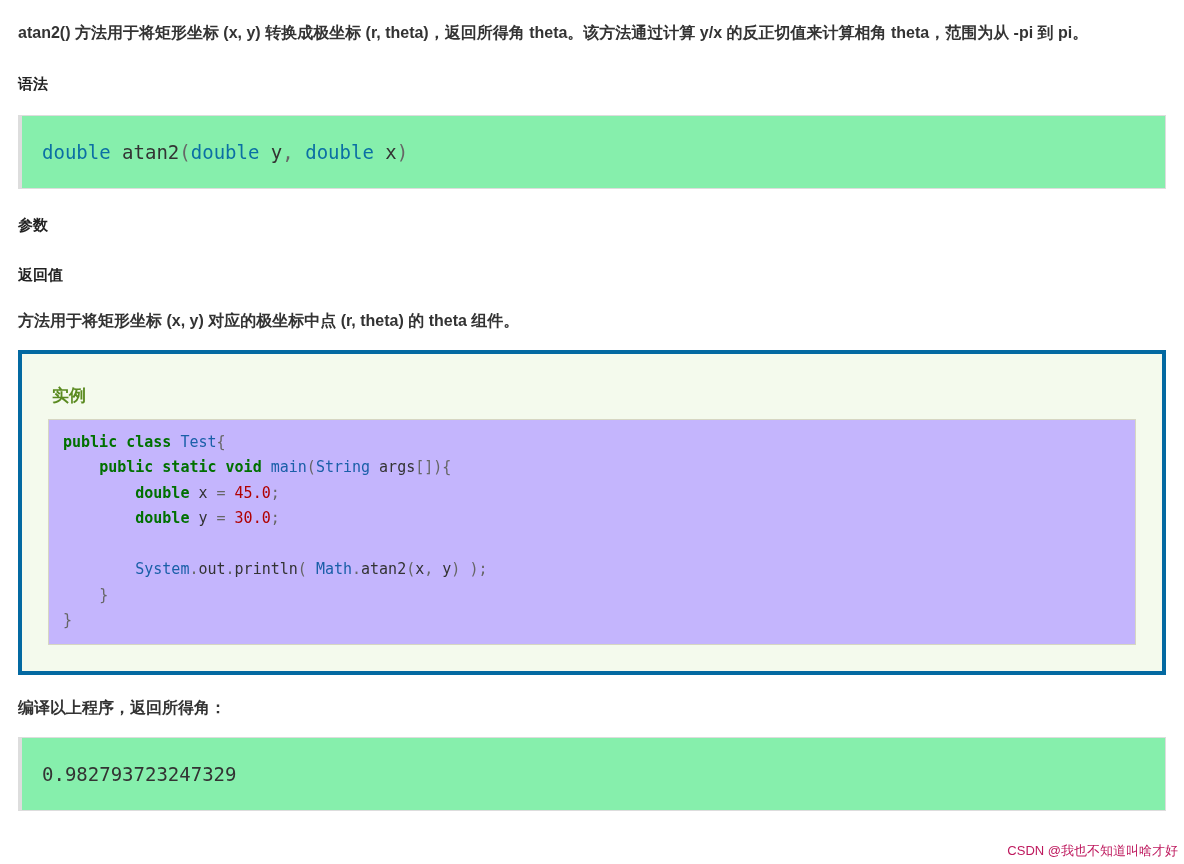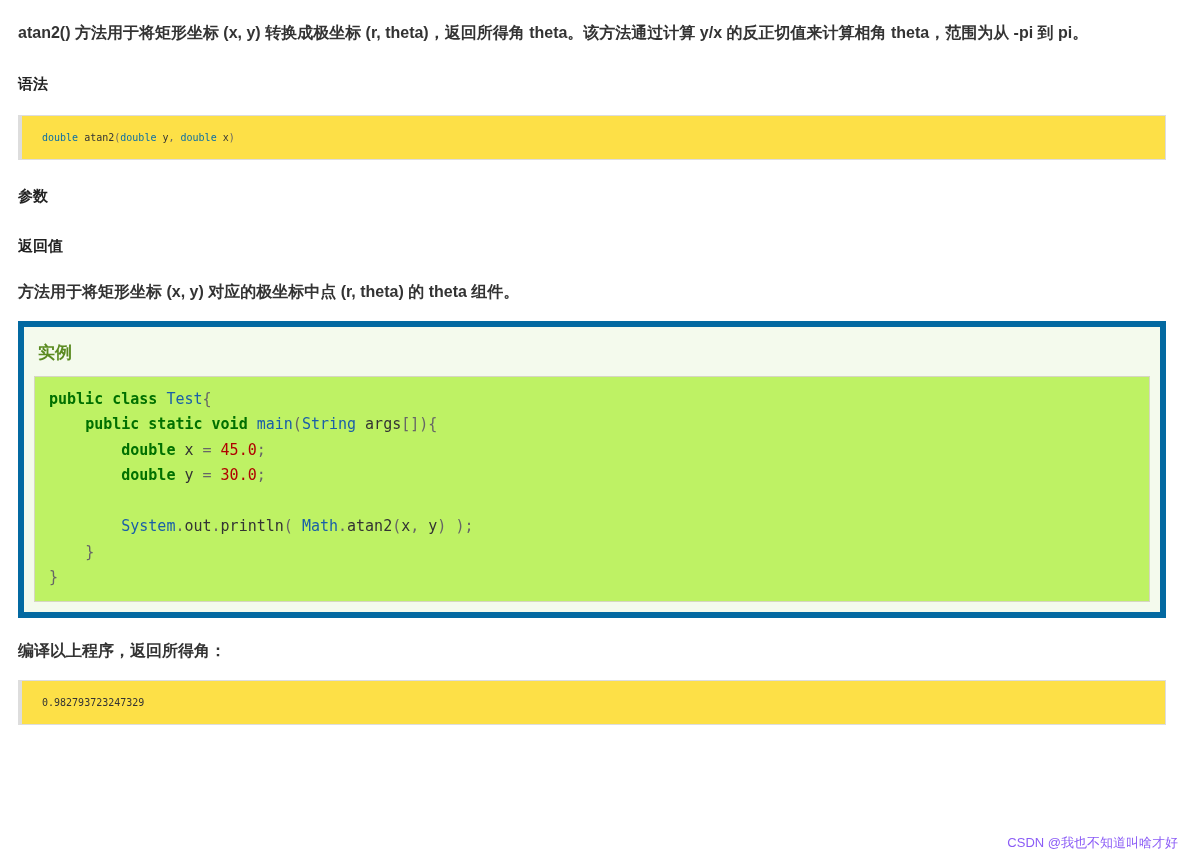--- a/index.html
+++ b/index.html
@@ -16,25 +16,25 @@
   p { margin: 4px 0 14px 0; font-weight: bold; }
   h2 {
     font-size: 15px;
     font-weight: bold;
     margin: 22px 0 16px 0;
     color: #222;
   }
   .code-block {
     border: 1px solid #ddd;
     border-left: 4px solid #ddd;
-    background: #fde047;
-    padding: 12px 20px;
+    background: #86efac;
+    padding: 18px 20px;
     margin: 14px 0 20px 0;
     font-family: Consolas, Menlo, monospace;
-    font-size: 10px;
+    font-size: 19px;
     white-space: pre;
     overflow-x: auto;
     color: #333;
   }
   .tok-type { color: #0b6fa4; }
   .tok-func { color: #333; }
   .tok-paren { color: #666; }
   ul.params {
     list-style: none;
     padding: 0;
@@ -51,55 +51,55 @@
     position: absolute;
     left: 26px;
     top: 8px;
     width: 8px;
     height: 8px;
     border-radius: 50%;
     background: #cfcfcf;
   }
   .param-name { font-weight: bold; }
   .example-box {
-    border: 6px solid #0369a1;
+    border: 4px solid #0369a1;
     background: #f4faed;
     margin: 14px 0 18px 0;
-    padding: 0;
+    padding: 16px;
   }
   .example-title {
     color: #5a8a20;
     font-weight: bold;
     font-size: 17px;
     padding: 10px 14px 6px 14px;
   }
   .example-code {
     margin: 0 10px 10px 10px;
     border: 1px solid #d6d6c2;
-    background: #bef264;
+    background: #c4b5fd;
     padding: 10px 14px;
     font-family: Consolas, Menlo, monospace;
     font-size: 15px;
     line-height: 1.7;
     white-space: pre;
     overflow-x: auto;
     color: #333;
   }
   .kw   { color: #007000; font-weight: bold; }
   .name { color: #1a5fa8; }
   .sys  { color: #1a5fa8; }
   .num  { color: #b00000; }
   .punc { color: #666; }
   .plain{ color: #333; }
   .watermark {
     position: fixed;
     right: 6px;
-    bottom: 8px;
+    bottom: 0;
     font-size: 13px;
-    color: #8b5cf6;
+    color: #be185d;
     pointer-events: none;
   }
 </style>
 </head>
 <body>
 
 <p>atan2() 方法用于将矩形坐标 (x, y) 转换成极坐标 (r, theta)，返回所得角 theta。该方法通过计算 y/x 的反正切值来计算相角 theta，范围为从 -pi 到 pi。</p>
 
 <h2>语法</h2>
 

